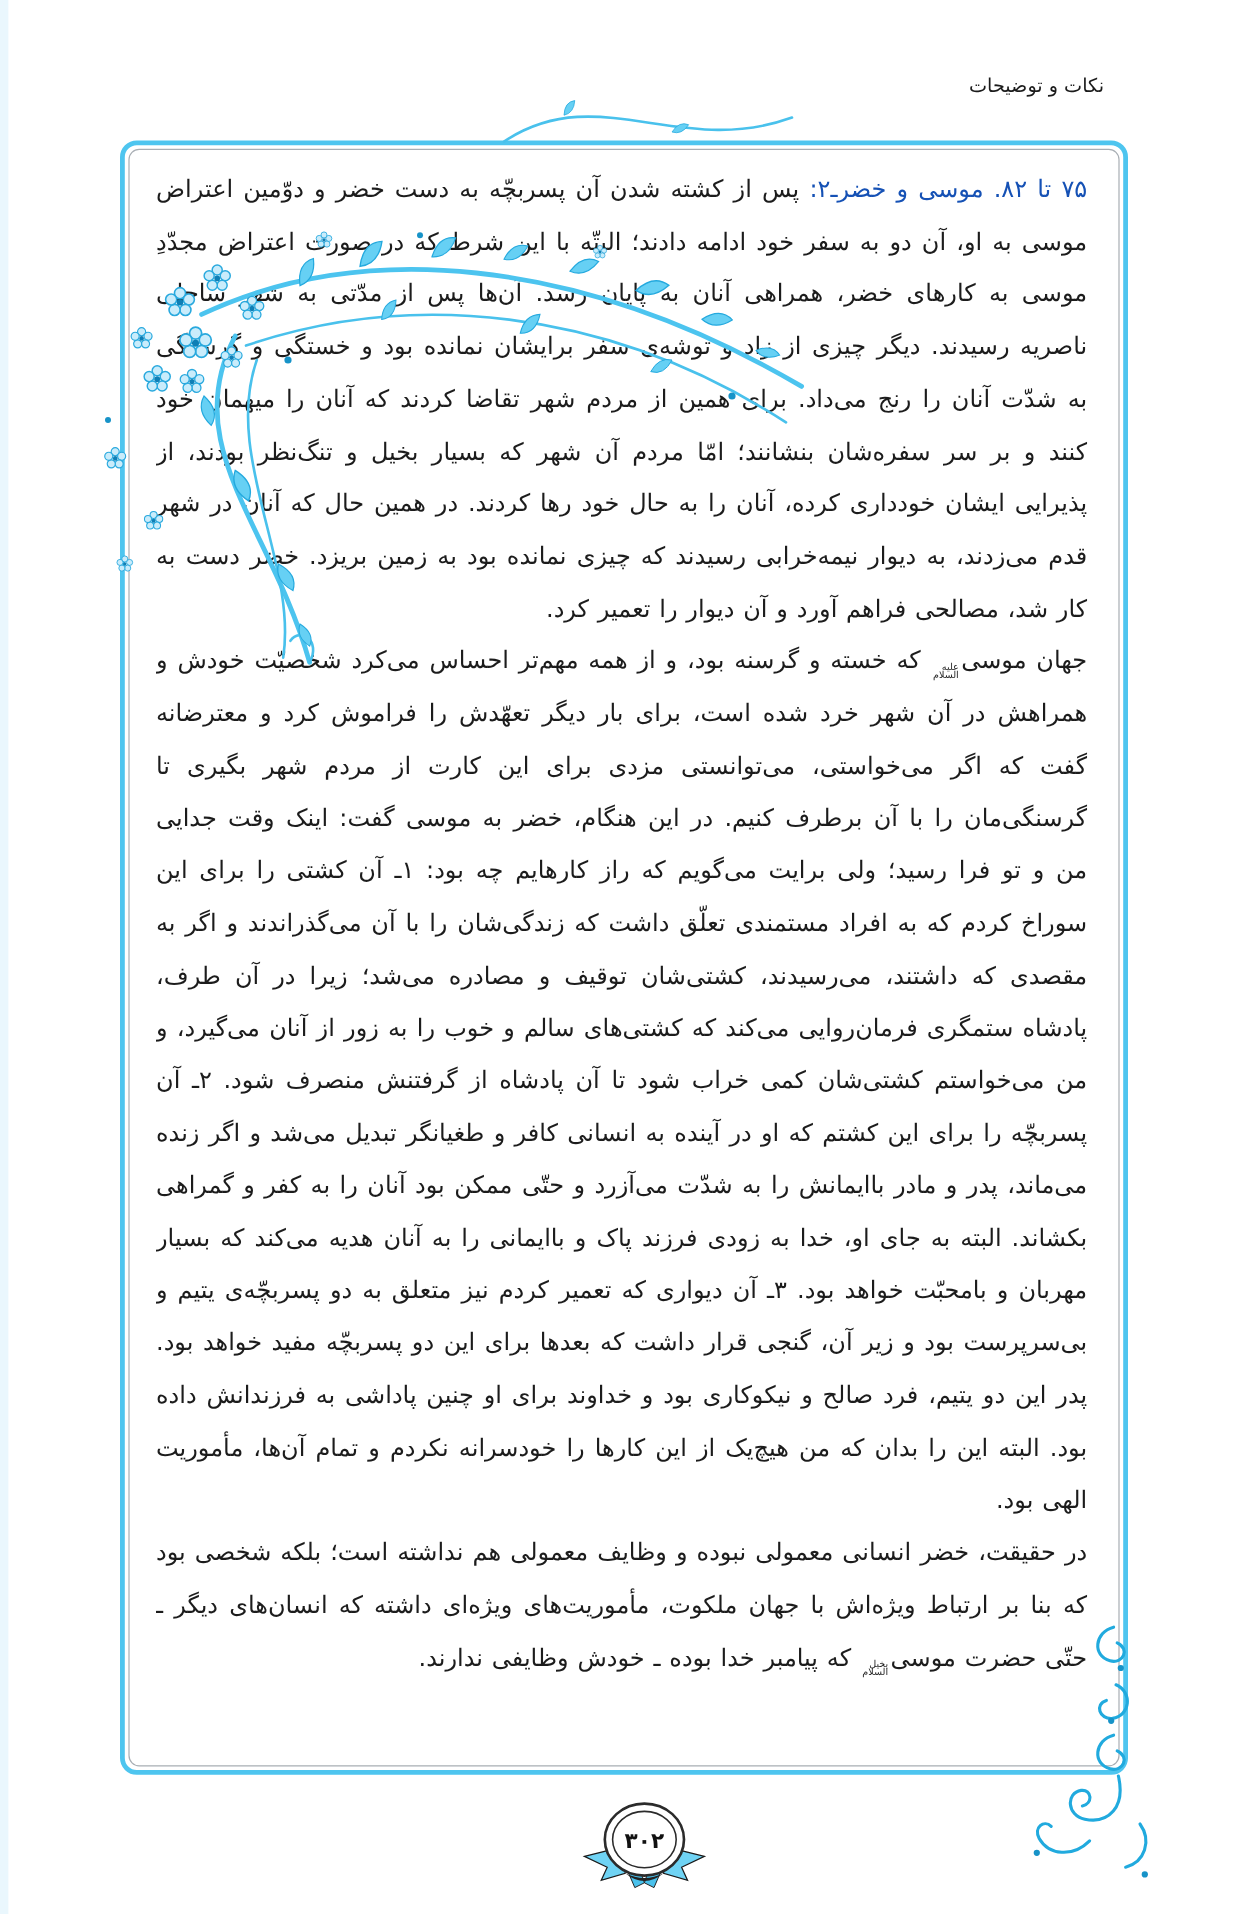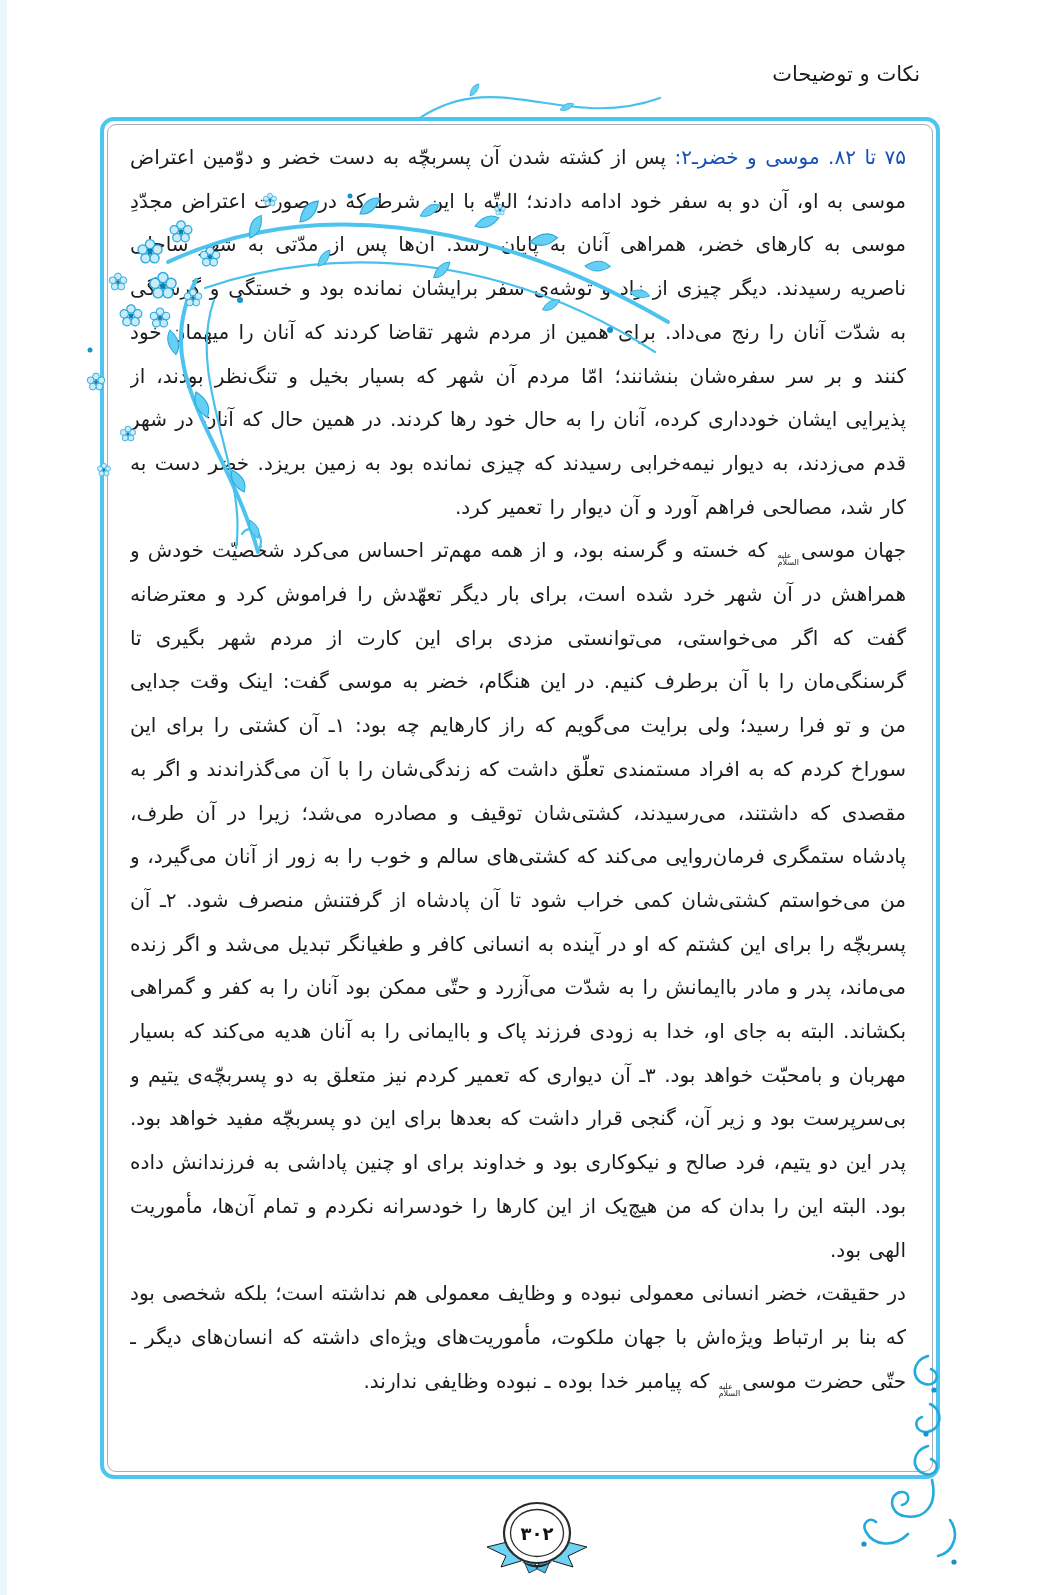--- a/index.html
+++ b/index.html
@@ -7,21 +7,21 @@
     width:1038px;height:1595px;position:relative;overflow:hidden;
     background:#ffffff;
     font-family:"DejaVu Sans",sans-serif;
     -webkit-font-smoothing:antialiased;
   }
   .edge-tint{position:absolute;left:0;top:0;width:7px;height:1595px;background:#eaf7fd;}
 
   
   .page-header{
     position:absolute;top:62px;right:118px;
-    font-size:21px;color:#1b1b1b;letter-spacing:0;
+    font-size:16px;color:#1b1b1b;letter-spacing:0;
   }
 
   
   .frame{
     position:absolute;left:100px;top:117px;width:832px;height:1354px;
     border:4px solid #4ec5ef;border-radius:14px;background:transparent;
   }
   .frame-inner{
     position:absolute;left:3px;top:3px;right:3px;bottom:3px;
     border:1px solid #a8aeb4;border-radius:9px;
@@ -32,21 +32,21 @@
     position:absolute;left:130px;top:136px;width:776px;height:1328px;
     overflow:hidden;
     direction:rtl;text-align:justify;
     font-size:20px;line-height:43.7px;color:#1c1c1c;
     word-spacing:1px;
   }
   .text-area p{margin:0;padding:0;}
   .section-heading{color:#1551b5;font-weight:normal;}
   .honorific{
     display:inline-block;font-size:8px;line-height:0.9;
-    white-space:pre-line;text-align:left;vertical-align:-8px;
+    white-space:pre-line;text-align:right;vertical-align:-8px;
     margin:0 2px;color:#1c1c1c;
   }
 
   
   svg{display:block;}
   .orn-tl{position:absolute;left:0;top:0;}
   .orn-br{position:absolute;left:830px;top:1338px;}
   .badge{position:absolute;left:479px;top:1489px;}
 
   .st4{fill:none;stroke:#4cc4ef;stroke-width:4;stroke-linecap:round;}
@@ -67,22 +67,22 @@
 <div class="page-header">نکات و توضیحات</div>
 
 <div class="frame">
   <div class="frame-inner"></div>
 </div>
 
 <div class="text-area">
   <p><span class="section-heading">۷۵ تا ۸۲. موسی و خضرـ۲: </span><span>پس از کشته شدن آن پسربچّه به دست خضر و دوّمین اعتراض موسی به او، آن دو به سفر خود ادامه دادند؛ البتّه با این شرط که در صورت اعتراض مجدّدِ موسی به کارهای خضر، همراهی آنان به پایان رسد. آن‌ها پس از مدّتی به شهر ساحلی ناصریه رسیدند. دیگر چیزی از زاد و توشه‌ی سفر برایشان نمانده بود و خستگی و گرسنگی به شدّت آنان را رنج می‌داد. برای همین از مردم شهر تقاضا کردند که آنان را میهمان خود کنند و بر سر سفره‌شان بنشانند؛ امّا مردم آن شهر که بسیار بخیل و تنگ‌نظر بودند، از پذیرایی ایشان خودداری کرده، آنان را به حال خود رها کردند. در همین حال که آنان در شهر قدم می‌زدند، به دیوار نیمه‌خرابی رسیدند که چیزی نمانده بود به زمین بریزد. خضر دست به کار شد، مصالحی فراهم آورد و آن دیوار را تعمیر کرد.</span></p>
   <p><span>جهان موسی</span><span class="honorific">علیه
 السلام</span><span> که خسته و گرسنه بود، و از همه مهم‌تر احساس می‌کرد شخصیّت خودش و همراهش در آن شهر خرد شده است، برای بار دیگر تعهّدش را فراموش کرد و معترضانه گفت که اگر می‌خواستی، می‌توانستی مزدی برای این کارت از مردم شهر بگیری تا گرسنگی‌مان را با آن برطرف کنیم. در این هنگام، خضر به موسی گفت: اینک وقت جدایی من و تو فرا رسید؛ ولی برایت می‌گویم که راز کارهایم چه بود: ۱ـ آن کشتی را برای این سوراخ کردم که به افراد مستمندی تعلّق داشت که زندگی‌شان را با آن می‌گذراندند و اگر به مقصدی که داشتند، می‌رسیدند، کشتی‌شان توقیف و مصادره می‌شد؛ زیرا در آن طرف، پادشاه ستمگری فرمان‌روایی می‌کند که کشتی‌های سالم و خوب را به زور از آنان می‌گیرد، و من می‌خواستم کشتی‌شان کمی خراب شود تا آن پادشاه از گرفتنش منصرف شود. ۲ـ آن پسربچّه را برای این کشتم که او در آینده به انسانی کافر و طغیانگر تبدیل می‌شد و اگر زنده می‌ماند، پدر و مادر باایمانش را به شدّت می‌آزرد و حتّی ممکن بود آنان را به کفر و گمراهی بکشاند. البته به جای او، خدا به زودی فرزند پاک و باایمانی را به آنان هدیه می‌کند که بسیار مهربان و بامحبّت خواهد بود. ۳ـ آن دیواری که تعمیر کردم نیز متعلق به دو پسربچّه‌ی یتیم و بی‌سرپرست بود و زیر آن، گنجی قرار داشت که بعدها برای این دو پسربچّه مفید خواهد بود. پدر این دو یتیم، فرد صالح و نیکوکاری بود و خداوند برای او چنین پاداشی به فرزندانش داده بود. البته این را بدان که من هیچ‌یک از این کارها را خودسرانه نکردم و تمام آن‌ها، مأموریت الهی بود.</span></p>
-  <p><span>در حقیقت، خضر انسانی معمولی نبوده و وظایف معمولی هم نداشته است؛ بلکه شخصی بود که بنا بر ارتباط ویژه‌اش با جهان ملکوت، مأموریت‌های ویژه‌ای داشته که انسان‌های دیگر ـ حتّی حضرت موسی</span><span class="honorific">علیه
-السلام</span><span> که پیامبر خدا بوده ـ نبوده وظایفی ندارند.</span></p>
+  <p><span>در حقیقت، خضر انسانی معمولی نبوده و وظایف معمولی هم نداشته است؛ بلکه شخصی بود که بنا بر ارتباط ویژه‌اش با جهان ملکوت، مأموریت‌های ویژه‌ای داشته که انسان‌های دیگر ـ حتّی حضرت موسی</span><span class="honorific">بخیل
+السلام</span><span> که پیامبر خدا بوده ـ خودش وظایفی ندارند.</span></p>
 </div>
 
 <svg class="orn-tl" width="680" height="560" viewBox="0 0 680 560" aria-hidden="true">
   <defs>
     <path id="lf" d="M0 0 Q7 -17 21 -14 Q14 2 0 0 Z"></path>
     <g id="fl">
       <circle class="pt" cx="0" cy="-7" r="4.2"></circle>
       <circle class="pt" cx="6.7" cy="-2.2" r="4.2"></circle>
       <circle class="pt" cx="4.1" cy="5.7" r="4.2"></circle>
       <circle class="pt" cx="-4.1" cy="5.7" r="4.2"></circle>

